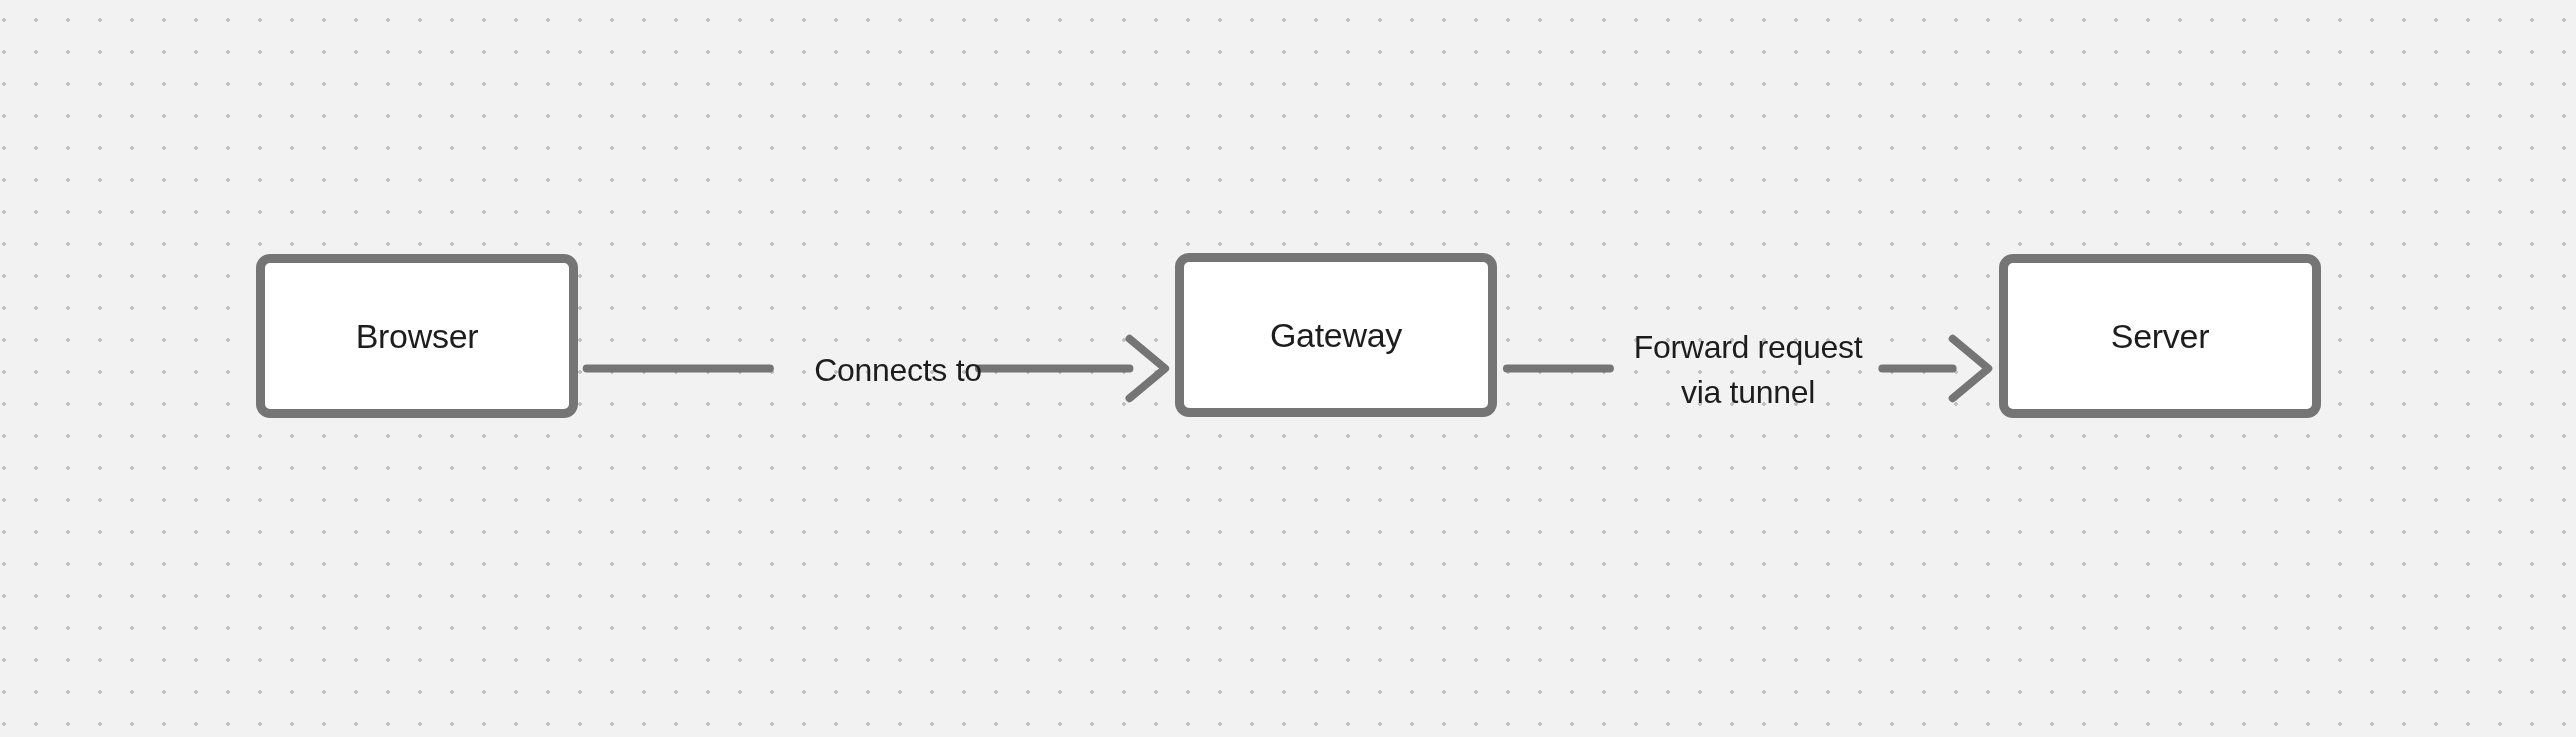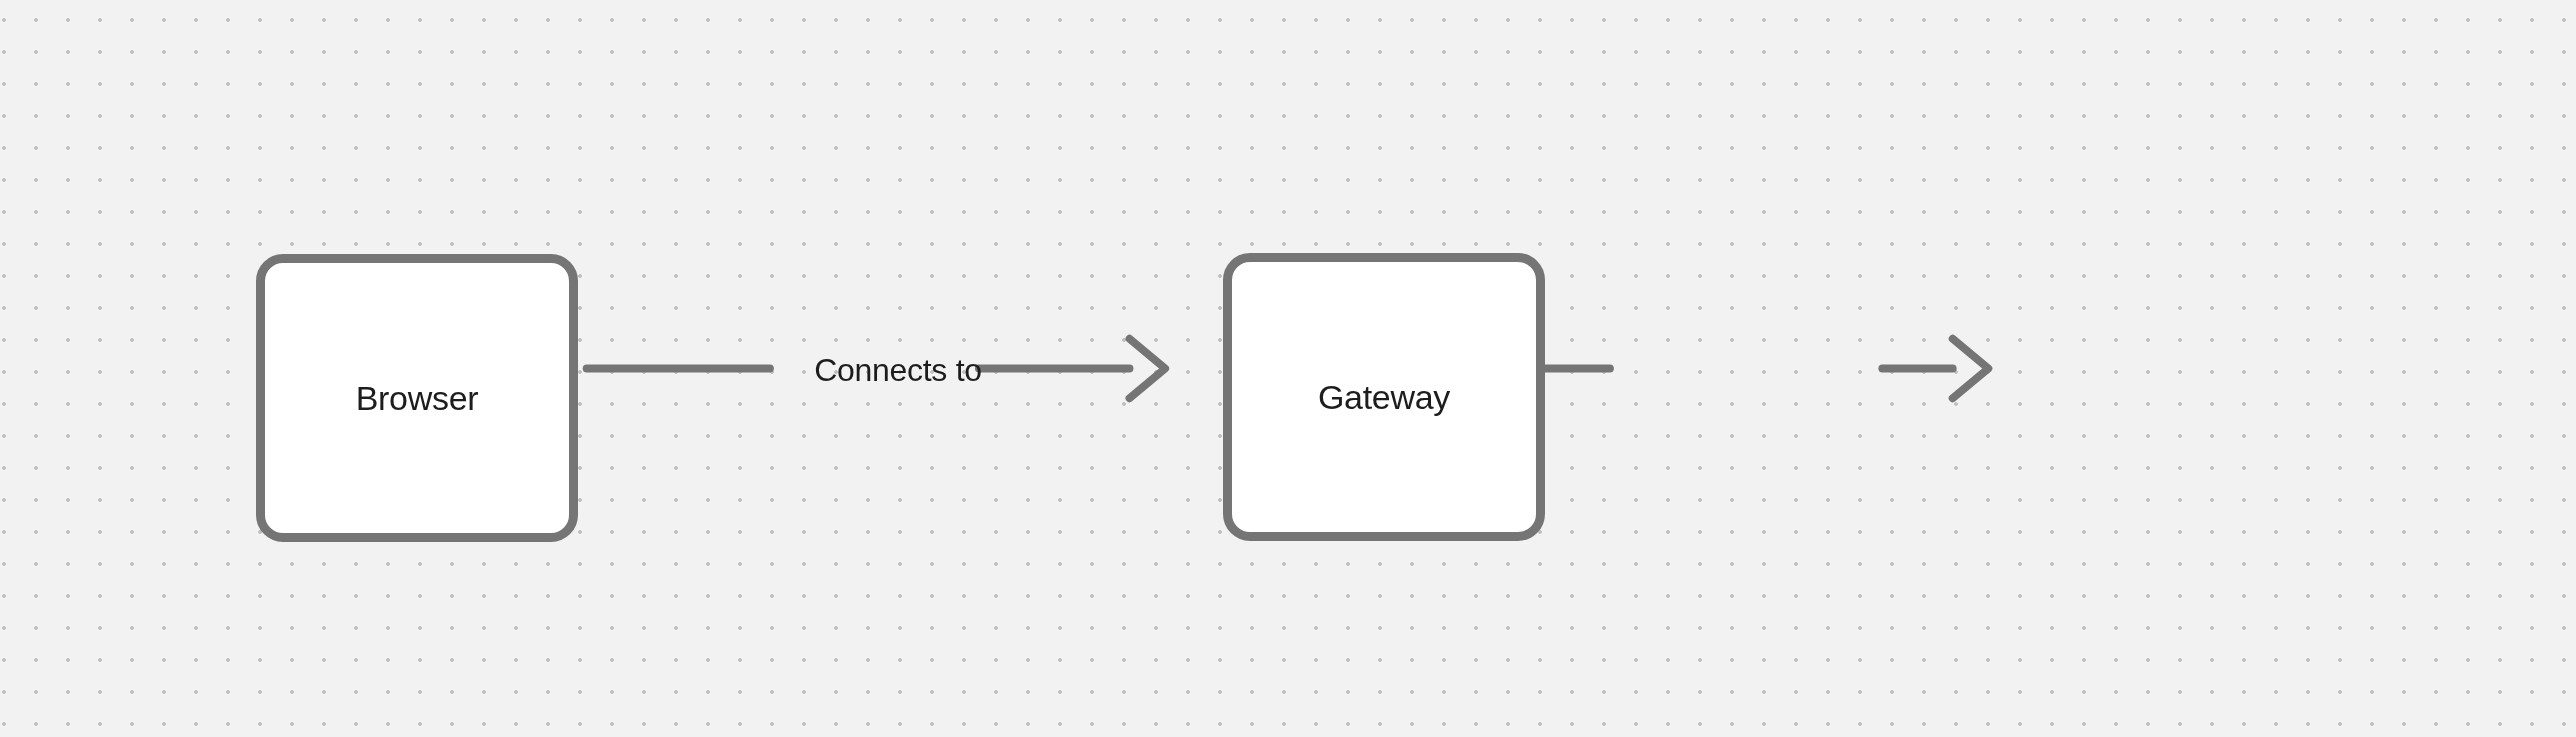--- a/index.html
+++ b/index.html
@@ -29,31 +29,31 @@
   .connector-layer path {
     fill: none;
     stroke: #757575;
     stroke-width: 8;
     stroke-linecap: round;
     stroke-linejoin: round;
   }
   .node {
     position: absolute;
     width: 322px;
-    height: 288px;
+    height: 164px;
     box-sizing: border-box;
     background: #ffffff;
     border: 9px solid #757575;
-    border-radius: 27px;
+    border-radius: 14px;
     display: flex;
     align-items: center;
     justify-content: center;
   }
   .node-browser { left: 256px; top: 254px; }
-  .node-gateway { left: 1175px; top: 253px; margin-left: 48px; }
+  .node-gateway { left: 1175px; top: 253px; }
   .node-server  { left: 1999px; top: 254px; }
   .node-label {
     font-size: 34px;
     letter-spacing: -0.3px;
     color: #1d1d1d;
   }
   .edge-label {
     position: absolute;
     transform: translate(-50%, -50%);
     font-size: 32px;
@@ -85,18 +85,23 @@
   </svg>
 
   <div class="node node-browser">
     <span class="node-label">Browser</span>
   </div>
 
   <div class="node node-gateway">
     <span class="node-label">Gateway</span>
   </div>
 
+  <div class="node node-server">
+    <span class="node-label">Server</span>
+  </div>
 
   <div class="edge-label edge-label-1">Connects to</div>
 
+  <div class="edge-label edge-label-2">Forward request
+via tunnel</div>
 
 </div>
 
 
 </body></html>

